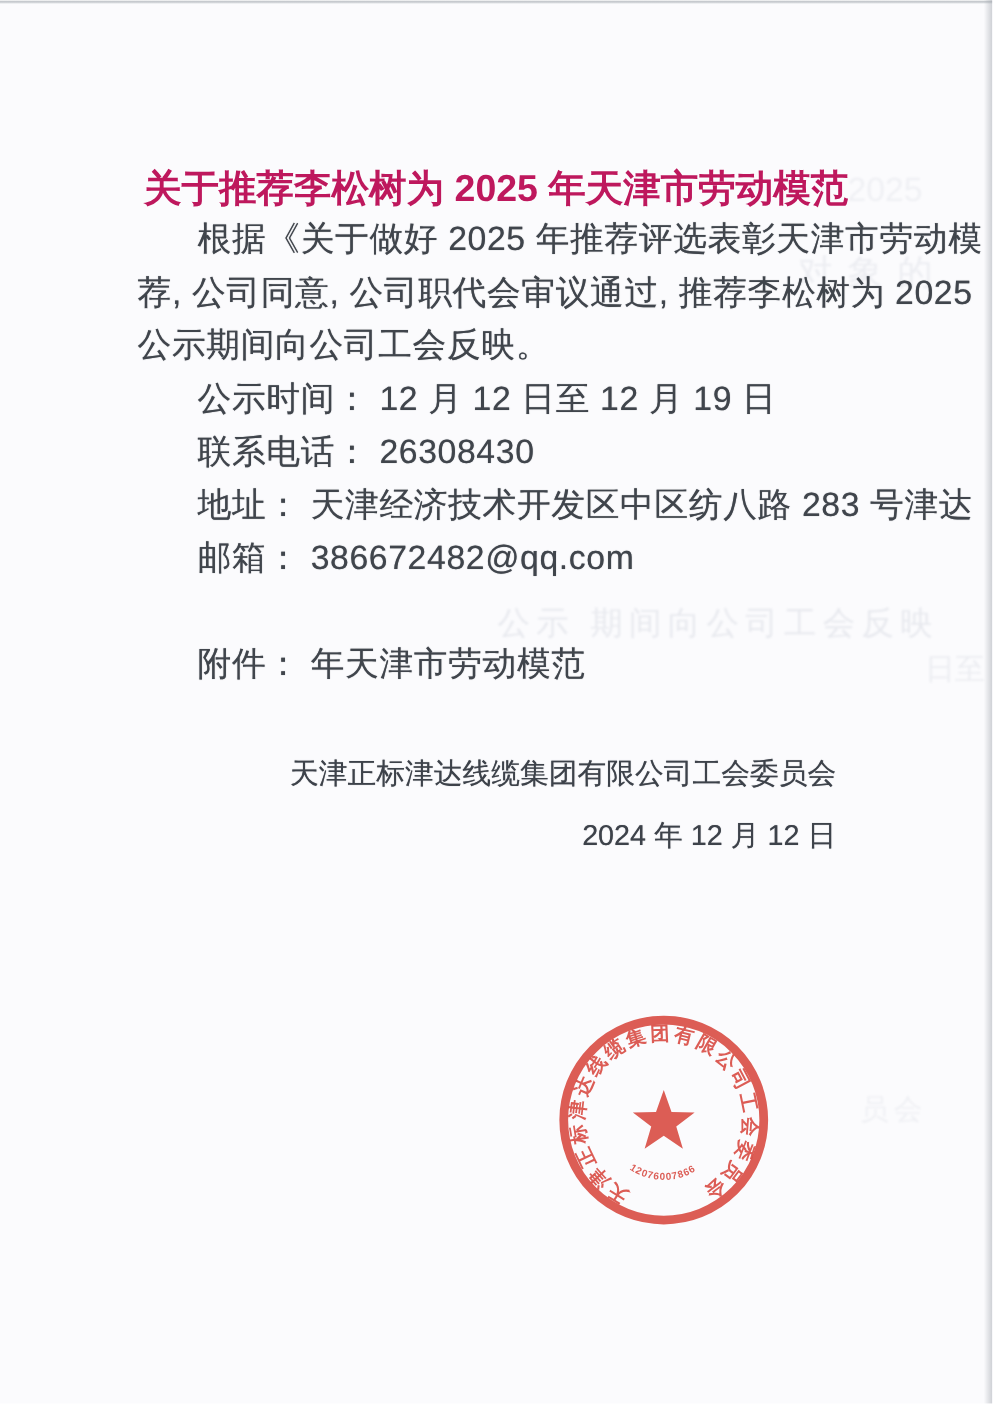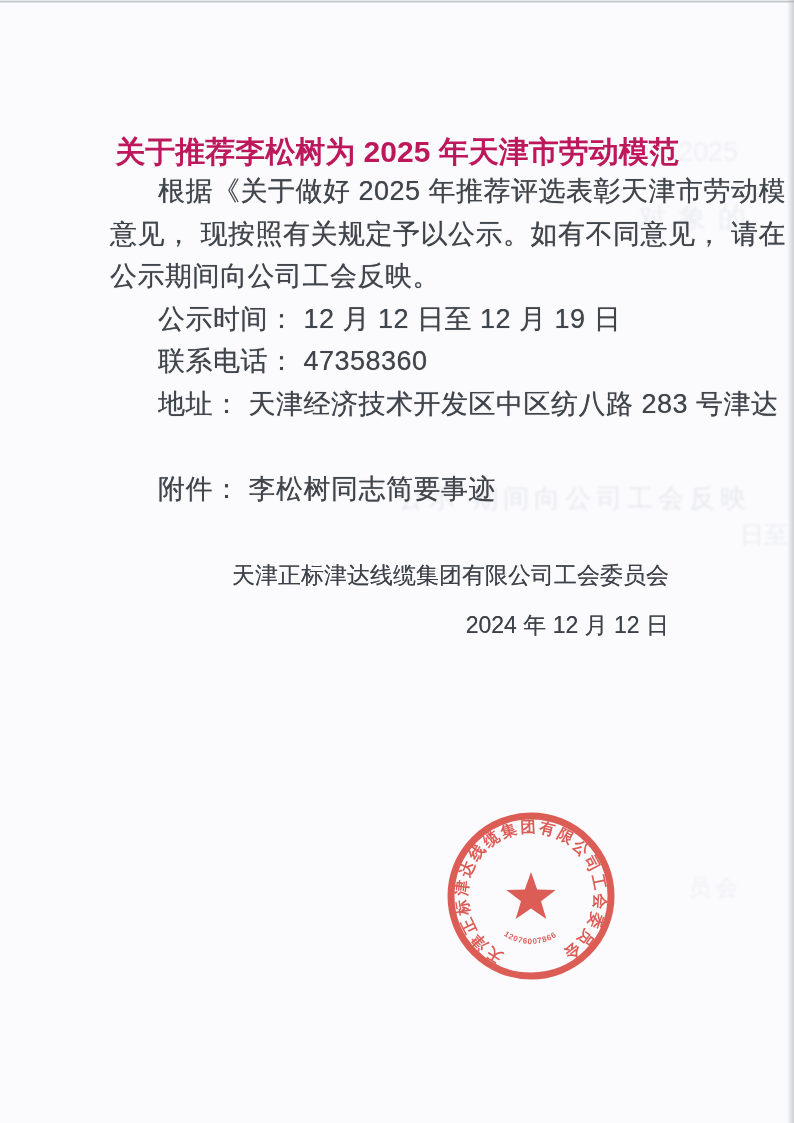--- a/index.html
+++ b/index.html
@@ -55,27 +55,28 @@
   <div class="ghost g-date">日至</div>
   <div class="ghost g-footer">员会</div>
 
   <div class="content">
     <div class="title">
       <div class="t1">关于推荐李松树为 2025 年天津市劳动模范</div>
     </div>
 
     <div class="body-lines" id="body-lines">
         <div class="line indent">根据《关于做好 2025 年推荐评选表彰天津市劳动模</div>
-        <div class="line">意见， 现按照有关规定予以公示。如有不同意见， 请在</div>
+        <div class="line">荐, 公司同意, 公司职代会审议通过, 推荐李松树为 2025</div>
         <div class="line">公示期间向公司工会反映。</div>
         <div class="line indent">公示时间： 12 月 12 日至 12 月 19 日</div>
-        <div class="line indent">联系电话： 47358360</div>
+        <div class="line indent">联系电话： 26308430</div>
         <div class="line indent">地址： 天津经济技术开发区中区纺八路 283 号津达</div>
+        <div class="line indent">邮箱： 386672482@qq.com</div>
         <div class="line">&nbsp;</div>
-        <div class="line indent">附件： 李松树同志简要事迹</div>
+        <div class="line indent">附件： 年天津市劳动模范</div>
       </div>
 
     <div class="footer">
       <div>天津正标津达线缆集团有限公司工会委员会</div>
       <div>2024 年 12 月 12 日</div>
     </div>
   </div>
 
   <svg class="seal" viewBox="-95 -95 190 190" xmlns="http://www.w3.org/2000/svg">
     <defs>

